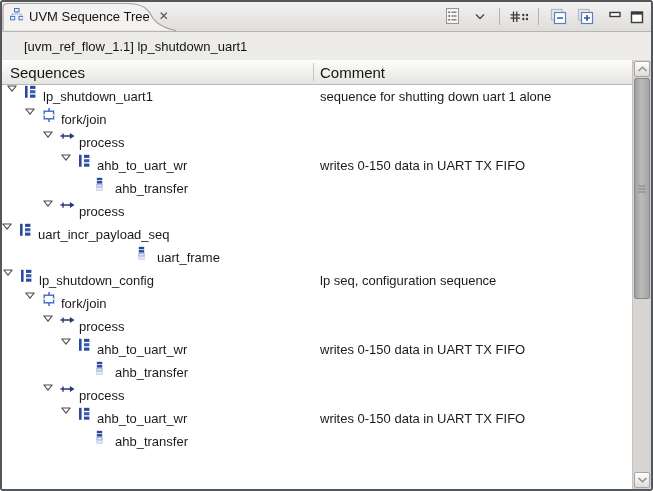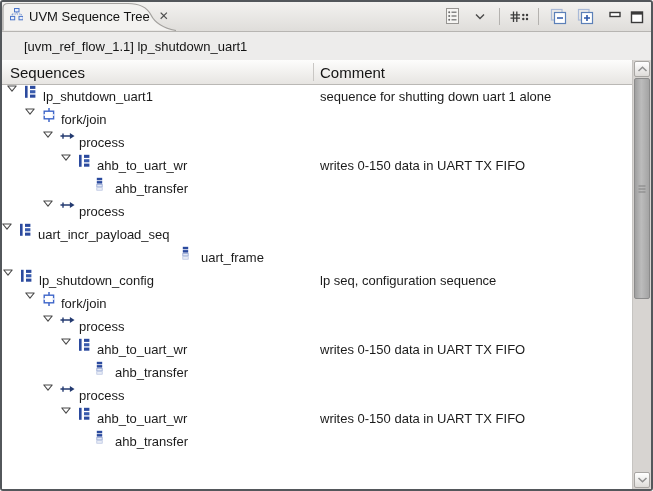--- a/index.html
+++ b/index.html
@@ -256,21 +256,21 @@
           <span class="node-icon">
             <svg width="13" height="14" viewBox="0 0 13 14">
       <rect x="1" y="0.8" width="2.6" height="12" fill="#2b4a9e"></rect>
       <rect x="6" y="0.8" width="5.4" height="3.1" fill="#2b4a9e"></rect>
       <rect x="6" y="5.2" width="5.4" height="3.1" fill="#3a5cae"></rect>
       <rect x="6" y="9.6" width="5.4" height="3.1" fill="#2b4a9e"></rect>
     </svg>
           </span>
           <span class="row-label">uart_incr_payload_seq</span>
         </div>
-        <div class="tree-row" style="padding-left: 119px; margin-left: 44px;">
+        <div class="tree-row" style="padding-left: 119px;">
           <span class="twisty"></span>
           <span class="node-icon">
             <svg width="7" height="14" viewBox="0 0 7 14">
       <rect x="0.8" y="0.8" width="5.4" height="2.5" fill="#2b4a9e"></rect>
       <rect x="0.8" y="4.1" width="5.4" height="2.5" fill="#2b4a9e"></rect>
       <rect x="0.8" y="7.4" width="5.4" height="2.5" fill="#e2e7f4" stroke="#93a5d2" stroke-width="0.8"></rect>
       <rect x="0.8" y="10.7" width="5.4" height="2.5" fill="#eef1f8" stroke="#b6c2e0" stroke-width="0.8"></rect>
     </svg>
           </span>
           <span class="row-label">uart_frame</span>

